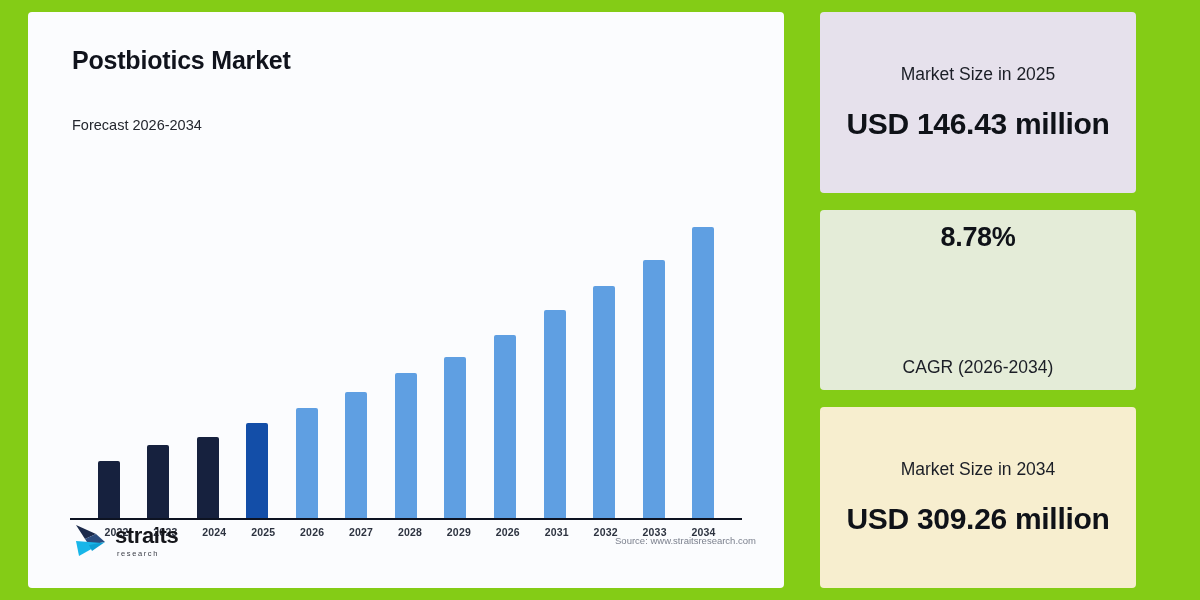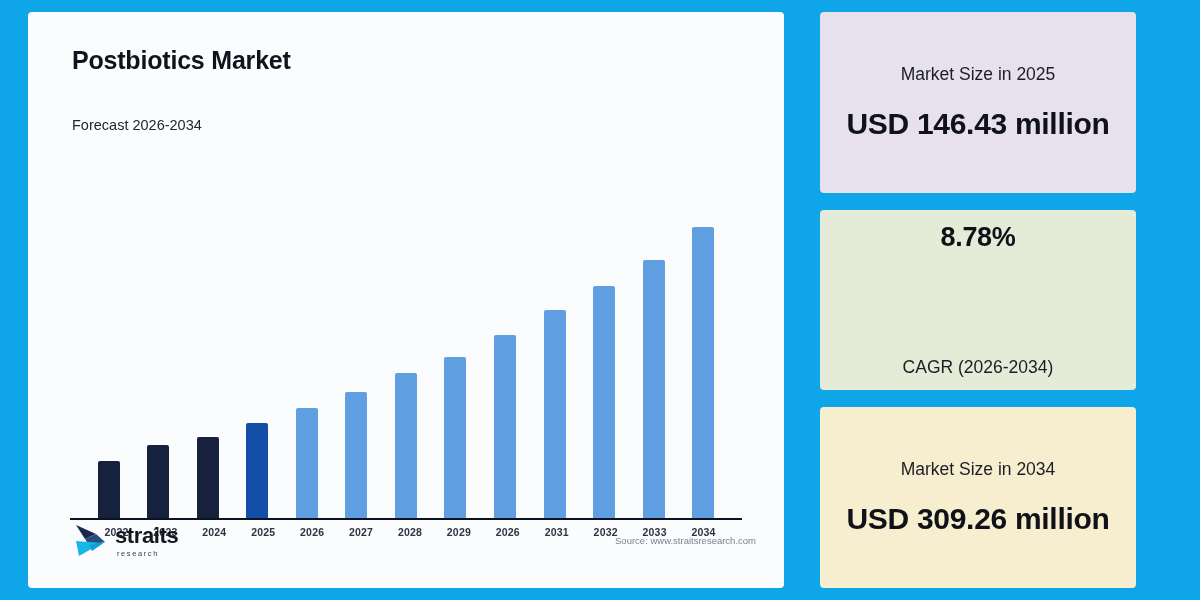--- a/index.html
+++ b/index.html
@@ -15,21 +15,21 @@
     font-family: "Liberation Sans", sans-serif;
     position: relative;
   }
 
   #infographic {
     width: 1200px;
     height: 600px;
     display: flex;
     padding: 12px 24px 12px 28px;
     gap: 36px;
-    background: #0ea5e9;
+    background: #84cc16;
   }
 
   
   .chart-panel {
     width: 756px;
     height: 576px;
     background: #fbfcfe;
     border-radius: 4px;
     position: relative;
     padding: 26px 28px 18px 28px;

